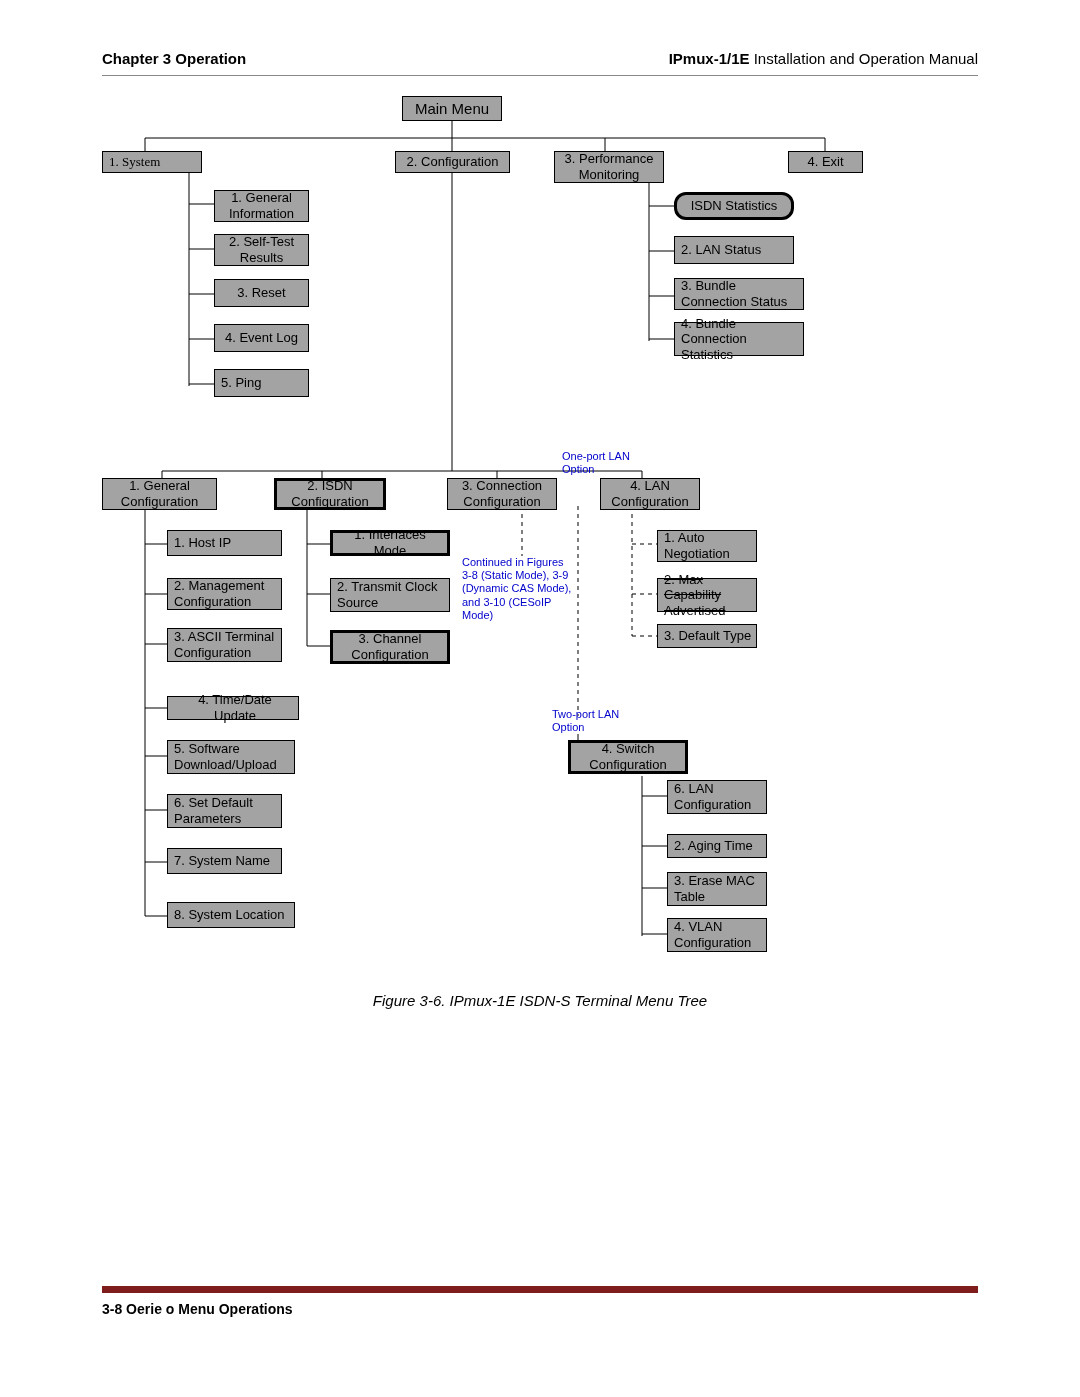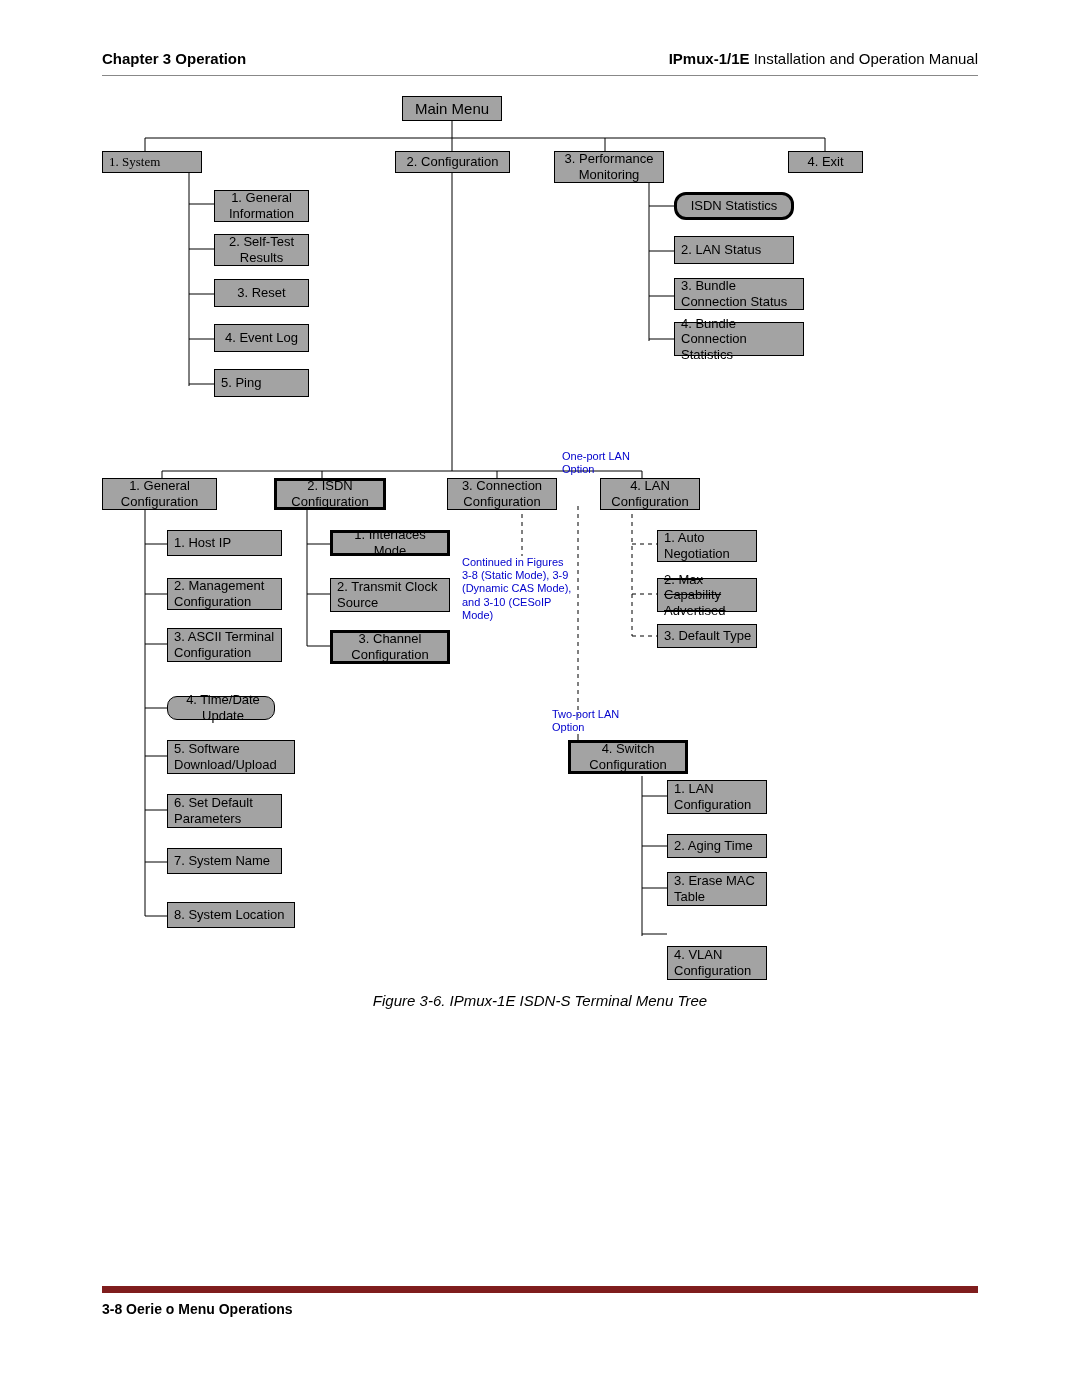--- a/index.html
+++ b/index.html
@@ -176,21 +176,21 @@
     <div class="box" style="left:572px; top:226px; width:130px; height:34px; text-align:left; justify-content:flex-start; padding-left:6px;">4. Bundle Connection Statistics</div>
 
     <div class="box" style="left:0px; top:382px; width:115px; height:32px;">1. General Configuration</div>
     <div class="box thick" style="left:172px; top:382px; width:112px; height:32px;">2. ISDN Configuration</div>
     <div class="box" style="left:345px; top:382px; width:110px; height:32px;">3. Connection Configuration</div>
     <div class="box" style="left:498px; top:382px; width:100px; height:32px;">4. LAN Configuration</div>
 
     <div class="box" style="left:65px; top:434px; width:115px; height:26px; justify-content:flex-start; padding-left:6px;">1. Host IP</div>
     <div class="box" style="left:65px; top:482px; width:115px; height:32px; text-align:left; justify-content:flex-start; padding-left:6px;">2. Management Configuration</div>
     <div class="box" style="left:65px; top:532px; width:115px; height:34px; text-align:left; justify-content:flex-start; padding-left:6px;">3. ASCII Terminal Configuration</div>
-    <div class="box" style="left:65px; top:600px; width:108px; height:24px; justify-content:flex-start; padding-left:8px;border-radius:10px;">4. Time/Date Update</div>
+    <div class="box" style="left:65px; top:600px; width:132px; height:24px; justify-content:flex-start; padding-left:8px;">4. Time/Date Update</div>
     <div class="box" style="left:65px; top:644px; width:128px; height:34px; text-align:left; justify-content:flex-start; padding-left:6px;">5. Software Download/Upload</div>
     <div class="box" style="left:65px; top:698px; width:115px; height:34px; text-align:left; justify-content:flex-start; padding-left:6px;">6. Set Default Parameters</div>
     <div class="box" style="left:65px; top:752px; width:115px; height:26px; justify-content:flex-start; padding-left:6px;">7. System Name</div>
     <div class="box" style="left:65px; top:806px; width:128px; height:26px; justify-content:flex-start; padding-left:6px;">8. System Location</div>
 
     <div class="box thick" style="left:228px; top:434px; width:120px; height:26px;">1. Interfaces Mode</div>
     <div class="box" style="left:228px; top:482px; width:120px; height:34px; text-align:left; justify-content:flex-start; padding-left:6px;">2. Transmit Clock Source</div>
     <div class="box thick" style="left:228px; top:534px; width:120px; height:34px;">3. Channel Configuration</div>
 
     <div class="label-blue" style="left:460px; top:354px; width:80px;">One-port LAN Option</div>
@@ -198,23 +198,23 @@
     <div class="label-blue" style="left:450px; top:612px; width:80px;">Two-port LAN Option</div>
 
     <div class="box" style="left:555px; top:434px; width:100px; height:32px; text-align:left; justify-content:flex-start; padding-left:6px;">1. Auto Negotiation</div>
     <div class="box" style="left:555px; top:482px; width:100px; height:34px; text-align:left; justify-content:flex-end; padding-left:6px;">
       <span><span class="strike">2. Max Capability Advertised</span></span>
     </div>
     <div class="box" style="left:555px; top:528px; width:100px; height:24px; justify-content:flex-start; padding-left:6px;">3. Default Type</div>
 
     <div class="box thick" style="left:466px; top:644px; width:120px; height:34px;">4. Switch Configuration</div>
 
-    <div class="box" style="left:565px; top:684px; width:100px; height:34px; text-align:left; justify-content:flex-start; padding-left:6px;">1. LAN Configuration</div>
+    <div class="box" style="left:565px; top:684px; width:100px; height:34px; text-align:left; justify-content:flex-start; padding-left:6px;">6. LAN Configuration</div>
     <div class="box" style="left:565px; top:738px; width:100px; height:24px; justify-content:flex-start; padding-left:6px;">2. Aging Time</div>
     <div class="box" style="left:565px; top:776px; width:100px; height:34px; text-align:left; justify-content:flex-start; padding-left:6px;">3. Erase MAC Table</div>
-    <div class="box" style="left:565px; top:822px; width:100px; height:34px; text-align:left; justify-content:flex-start; padding-left:6px;margin-top:28px;">4. VLAN Configuration</div>
+    <div class="box" style="left:565px; top:822px; width:100px; height:34px; text-align:left; justify-content:flex-start; padding-left:6px;">4. VLAN Configuration</div>
 
   </div>
 
   <div class="caption">Figure 3-6.  IPmux-1E ISDN-S Terminal Menu Tree</div>
 
   <div class="footer">3-8   Oerie o Menu Operations</div>
 </div>
 
 </body></html>

